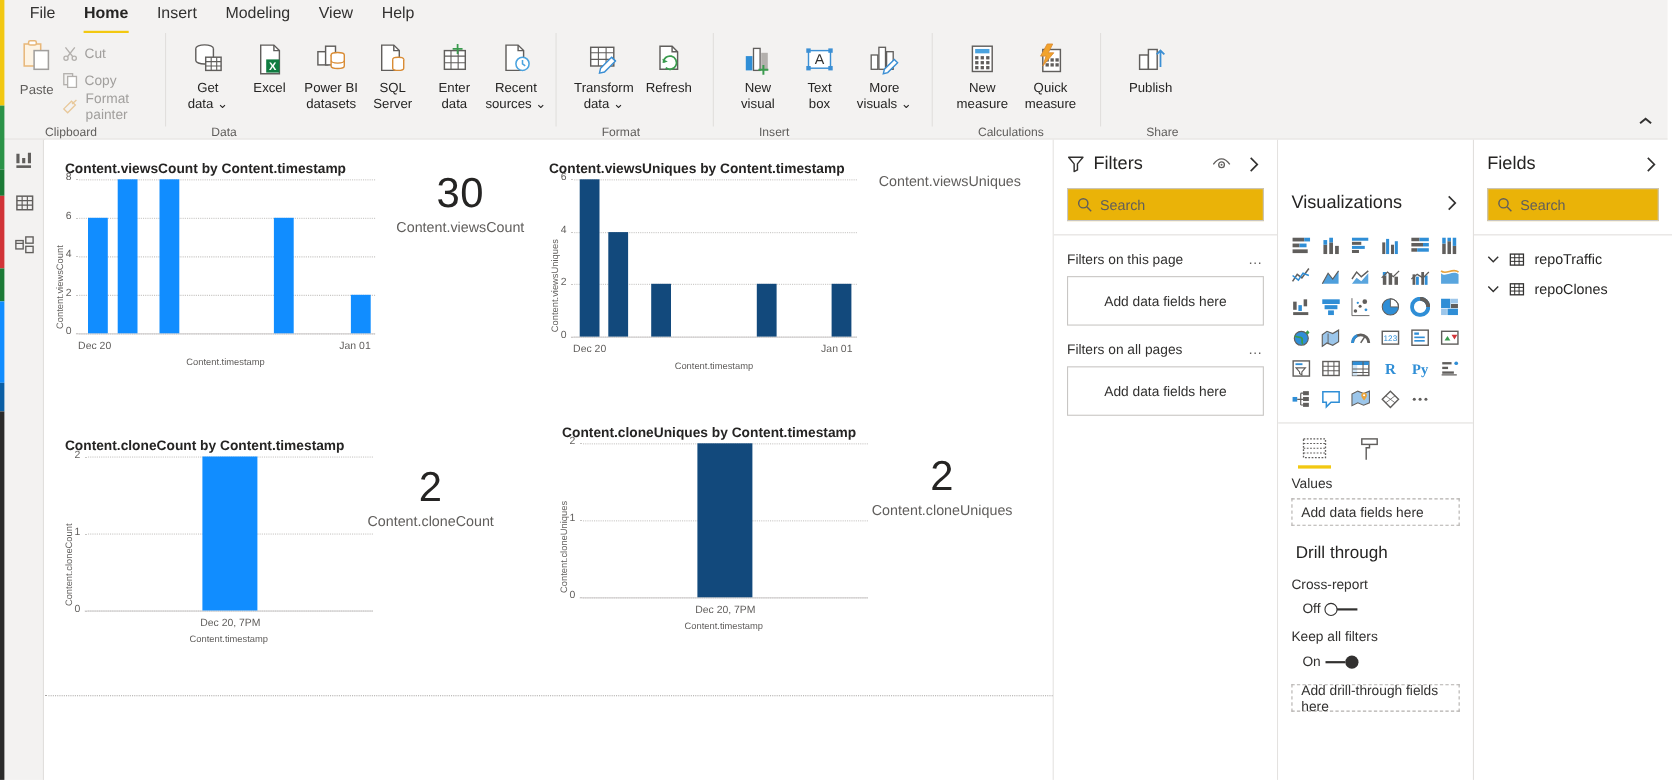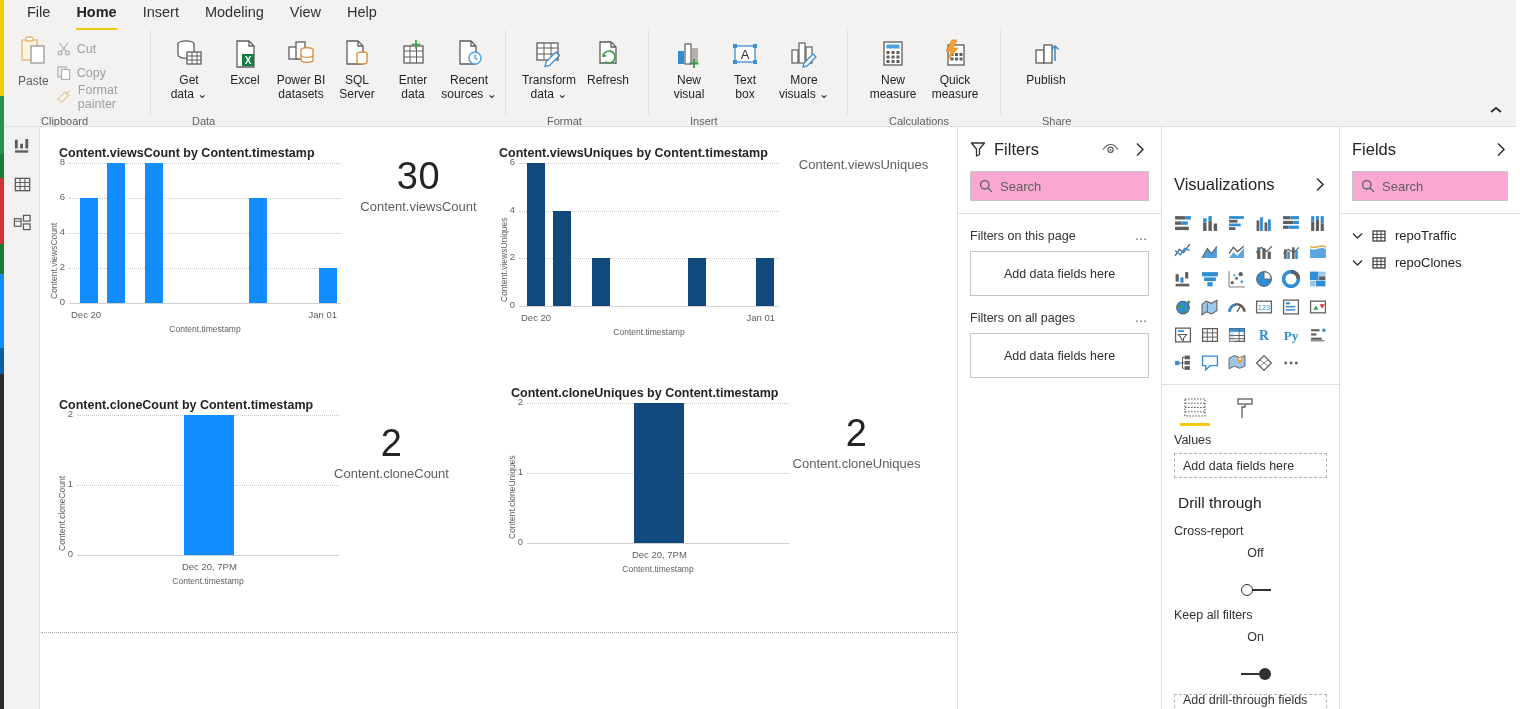--- a/index.html
+++ b/index.html
@@ -85,21 +85,21 @@
   
   .pane { position: absolute; top: 127px; height: 582px; background: #ffffff; }
   .pane-head { display: flex; align-items: center; height: 44px; padding: 0 12px; gap: 8px; }
   .pane-title { font-size: 16.5px; color: #252423; font-weight: normal; }
   .pane-head-actions { margin-left: auto; display: flex; align-items: center; gap: 12px; }
   .icon-btn { width: 18px; height: 18px; display: flex; align-items: center; justify-content: center; cursor: pointer; }
 
   .search-box {
     display: flex; align-items: center; gap: 7px;
     height: 30px; margin: 0 12px; padding: 0 8px;
-    border: 1px solid #c8c6c4; background: #f9a8d4;
+    border: 1px solid #c8c6c4; background: #eab308;
   }
   .search-placeholder { font-size: 13px; color: #605e5c; }
 
   .filters-pane { left: 958px; width: 204px; border-right: 1px solid #e1dfdd; }
   .filters-divider { margin-top: 12px; border-top: 1px solid #e1dfdd; }
   .filter-section { padding: 14px 12px 0 12px; }
   .filter-section-head { display: flex; align-items: center; font-size: 12.5px; color: #323130; }
   .ellipsis { margin-left: auto; color: #605e5c; letter-spacing: 1.5px; font-size: 13px; cursor: pointer; }
   .dropzone {
     margin-top: 8px; height: 45px; border: 1px solid #c8c6c4; background: #fff;
@@ -114,21 +114,21 @@
   .viz-tabs { display: flex; gap: 16px; padding: 8px 14px 0 16px; }
   .viz-tab { width: 34px; height: 30px; display: flex; align-items: center; justify-content: center; cursor: pointer; position: relative; }
   .viz-tab.active::after { content: ""; position: absolute; left: 2px; right: 2px; bottom: -3px; height: 3px; background: #f2c811; }
   .field-label { font-size: 12.5px; color: #323130; padding: 10px 12px 0 12px; }
   .field-well {
     margin: 6px 12px 0 12px; height: 25px; border: 1px dashed #b3b0ad; background: #fff;
     display: flex; align-items: center; padding: 0 8px; font-size: 12.5px; color: #323130; cursor: pointer;
   }
   .drill-title { font-size: 15.5px; color: #252423; padding: 16px 12px 0 16px; }
   .drill-label { font-size: 12.5px; color: #323130; padding: 12px 12px 0 12px; }
-  .toggle-row { display: flex; align-items: center; gap: 24px; padding: 8px 12px 0 22px; flex-direction: column; }
+  .toggle-row { display: flex; align-items: flex-end; gap: 4px; padding: 8px 12px 0 22px; }
   .toggle-text { font-size: 12.5px; color: #323130; }
   .switch { width: 30px; height: 12px; position: relative; cursor: pointer; }
   .switch .track { position: absolute; left: 6px; right: 0; top: 5px; height: 1.5px; background: #323130; }
   .switch .knob-off { position: absolute; left: 0; top: 0; width: 12px; height: 12px; border-radius: 50%; border: 1.6px solid #323130; background: #fff; }
   .switch .knob-on { position: absolute; right: 0; top: 0; width: 12px; height: 12px; border-radius: 50%; background: #323130; }
   .switch.on .track { left: 0; right: 12px; }
 
   .fields-pane { left: 1340px; width: 180px; }
   .fields-divider { margin-top: 12px; border-top: 1px solid #e1dfdd; }
   .field-row { display: flex; align-items: center; gap: 9px; height: 27px; padding: 0 12px; cursor: pointer; font-size: 13px; color: #252423; }

